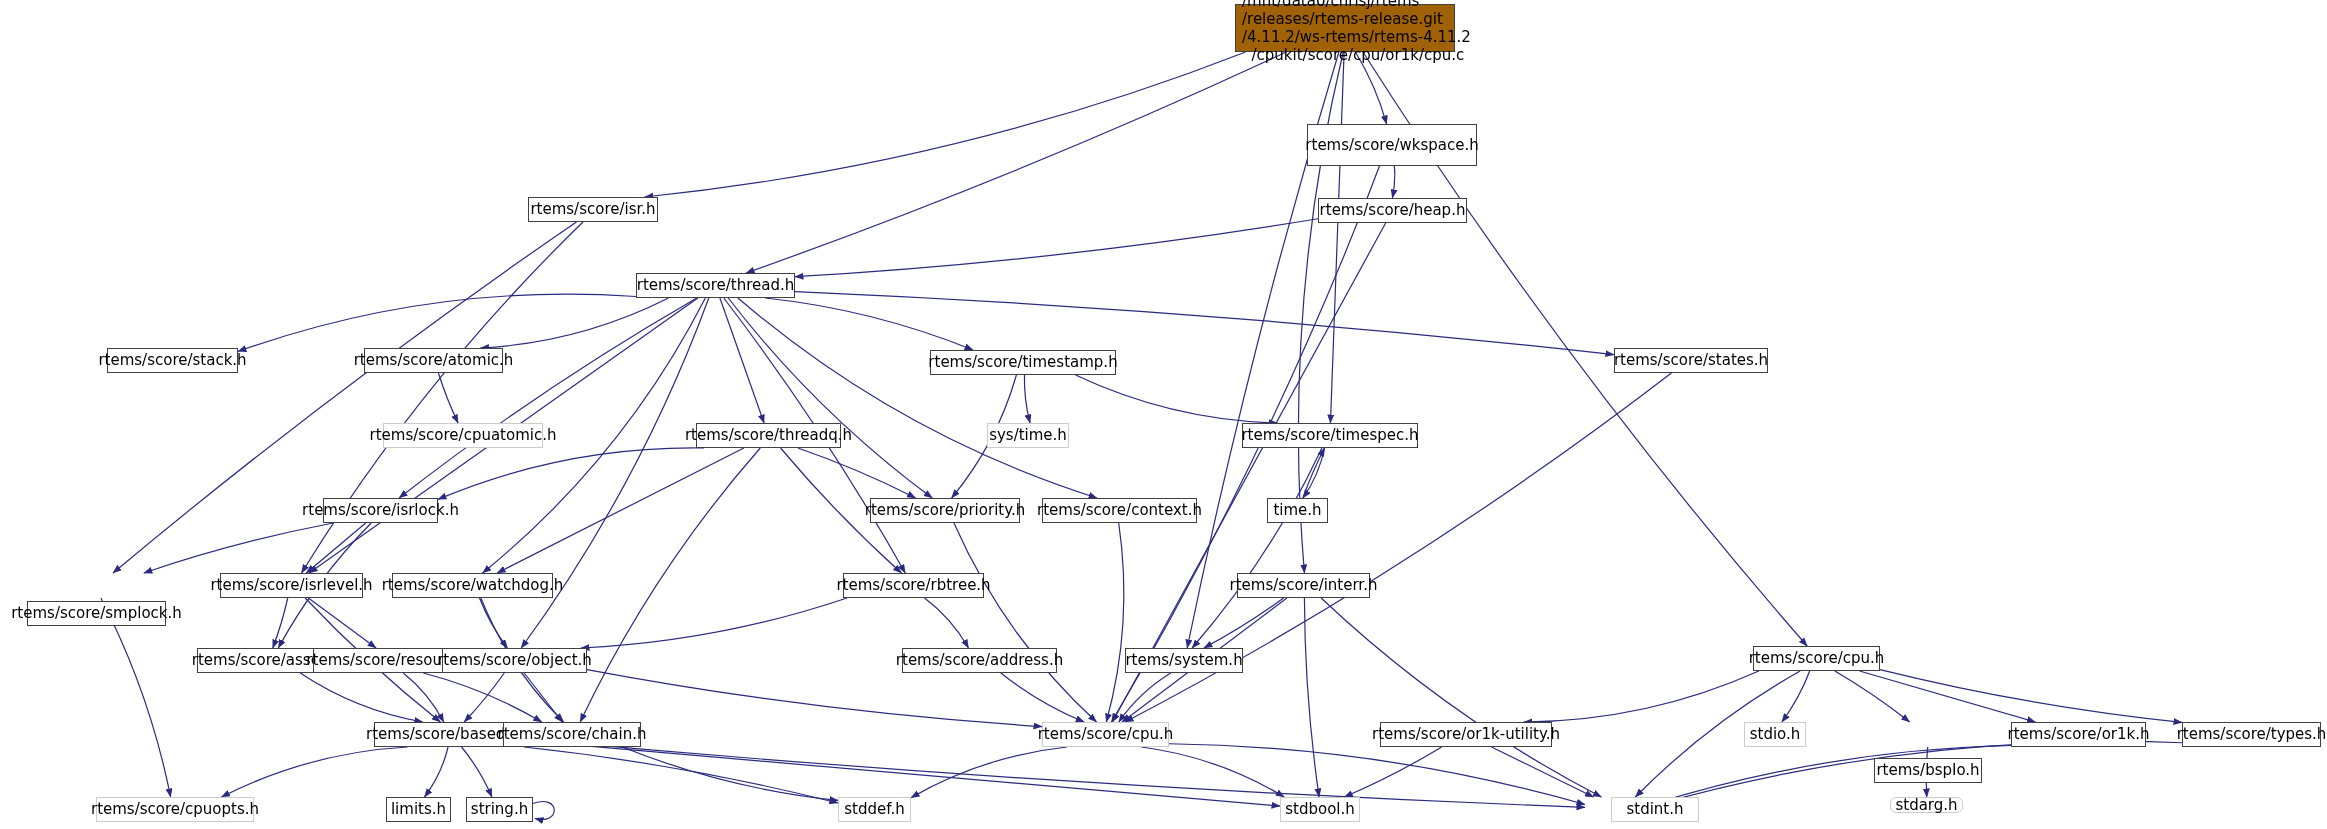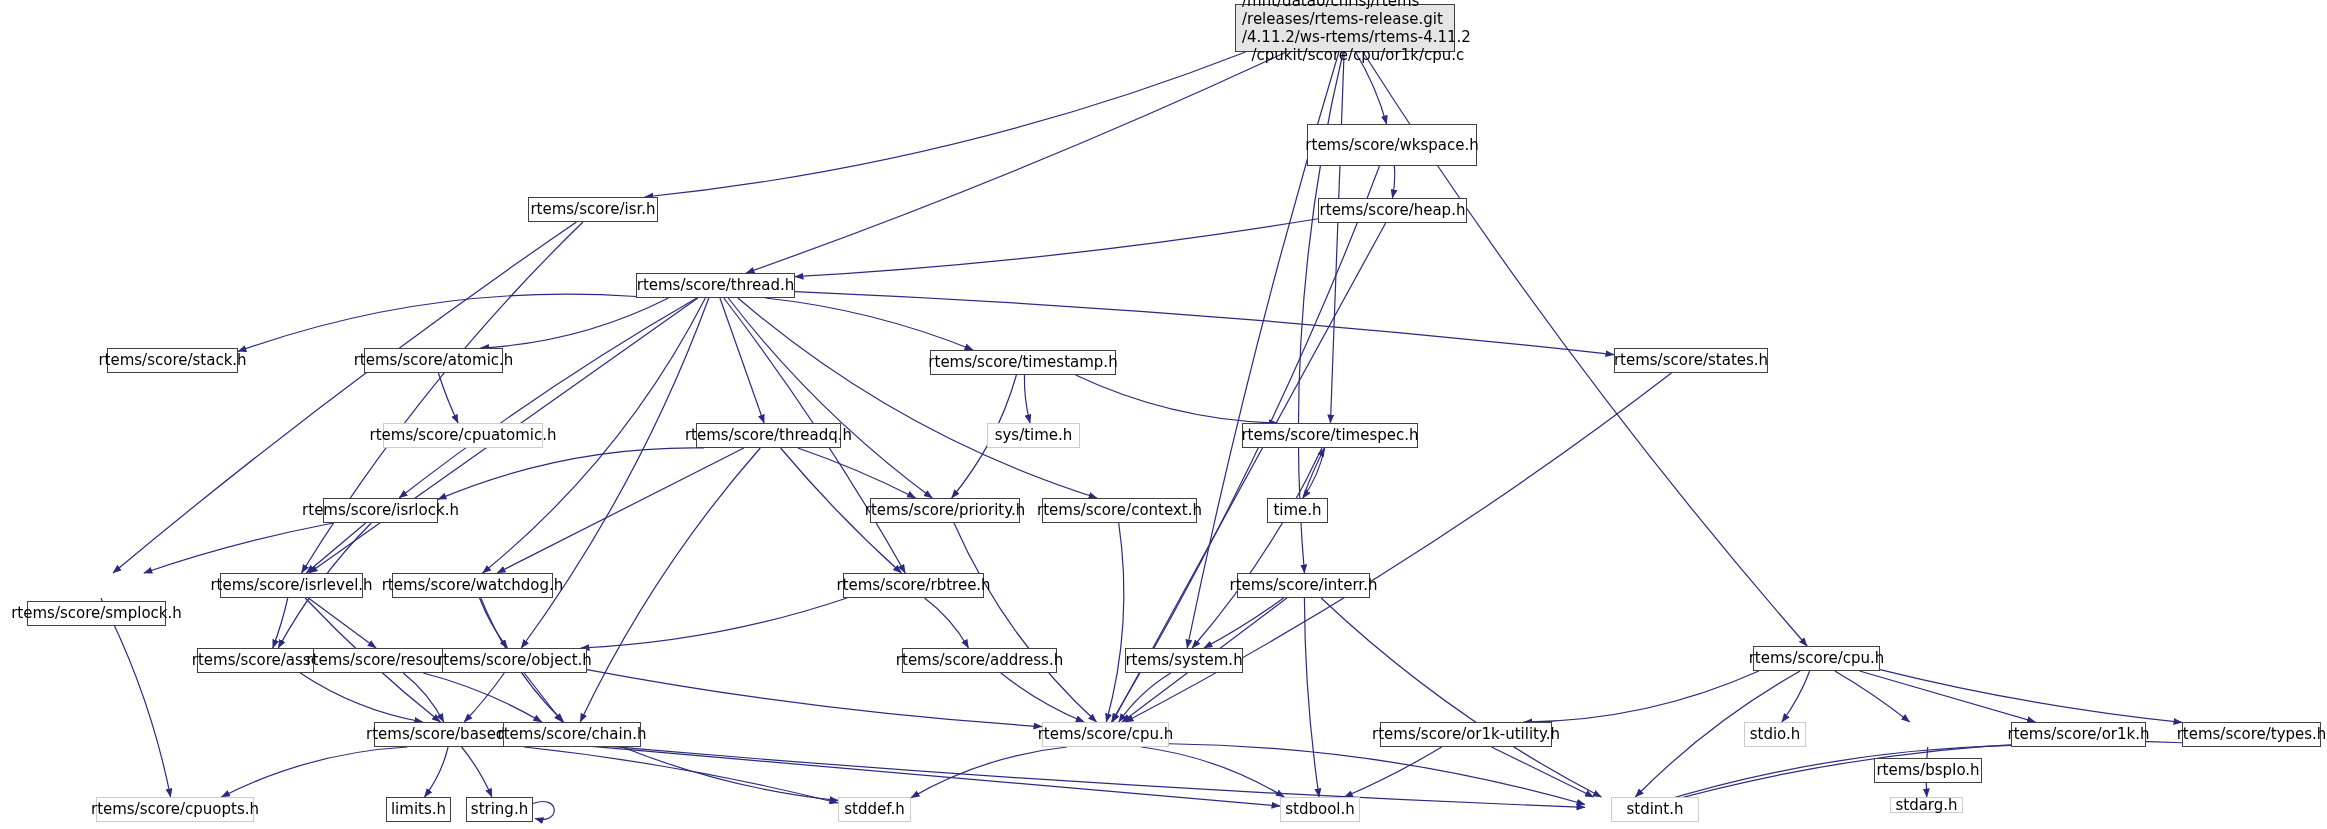--- a/index.html
+++ b/index.html
@@ -4,21 +4,21 @@
 <style>
   html,body{margin:0;padding:0;background:#ffffff;}
   #graph{position:relative;width:2327px;height:829px;overflow:hidden;
          font-family:"DejaVu Sans","Liberation Sans",sans-serif;background:#fff;}
   svg#edges{position:absolute;left:0;top:0;width:2327px;height:829px;}
   .node{position:absolute;box-sizing:border-box;display:flex;align-items:center;
         justify-content:center;text-align:center;line-height:1.12;
         font-size:15px;color:#000;background:#ffffff;white-space:pre;}
   .node.solid{border:1.6px solid #404040;}
   .node.faint{border:1.2px solid #cccccc;}
-  .node.root{background:#e5e5e5;border:1.6px solid #404040;text-align:left;
+  .node.root{background:#a16207;border:1.6px solid #404040;text-align:left;
              justify-content:flex-start;padding:3px 6px;font-size:15px;line-height:1.2;}
 </style>
 </head>
 <body>
 
 <div id="graph">
   <svg id="edges">
     <defs>
       <marker id="ah" markerWidth="9" markerHeight="7" refX="8.5" refY="3.5" orient="auto" markerUnits="userSpaceOnUse">
         <path d="M0,0 L9,3.5 L0,7 z" fill="#2a2a80"></path>
@@ -120,21 +120,21 @@
       <div class="node solid" style="left: 1307px; top: 124px; width: 170px; height: 42px;">rtems/score/wkspace.h</div>
       <div class="node solid" style="left: 528px; top: 197px; width: 130px; height: 25px;">rtems/score/isr.h</div>
       <div class="node solid" style="left: 1318px; top: 198px; width: 149px; height: 25px;">rtems/score/heap.h</div>
       <div class="node solid" style="left: 636px; top: 273px; width: 159px; height: 25px;">rtems/score/thread.h</div>
       <div class="node solid" style="left: 107px; top: 348px; width: 131px; height: 25px;">rtems/score/stack.h</div>
       <div class="node solid" style="left: 364px; top: 348px; width: 139px; height: 25px;">rtems/score/atomic.h</div>
       <div class="node solid" style="left: 930px; top: 350px; width: 186px; height: 25px;">rtems/score/timestamp.h</div>
       <div class="node solid" style="left: 1614px; top: 348px; width: 154px; height: 25px;">rtems/score/states.h</div>
       <div class="node faint" style="left: 383px; top: 423px; width: 160px; height: 25px;">rtems/score/cpuatomic.h</div>
       <div class="node solid" style="left: 696px; top: 423px; width: 145px; height: 25px;">rtems/score/threadq.h</div>
-      <div class="node faint" style="left: 987px; top: 423px; width: 93px; height: 25px;">sys/time.h</div>
+      <div class="node faint" style="left: 987px; top: 423px; width: 82px; height: 25px;">sys/time.h</div>
       <div class="node solid" style="left: 1242px; top: 423px; width: 176px; height: 25px;">rtems/score/timespec.h</div>
       <div class="node solid" style="left: 323px; top: 498px; width: 115px; height: 25px;">rtems/score/isrlock.h</div>
       <div class="node solid" style="left: 870px; top: 498px; width: 150px; height: 25px;">rtems/score/priority.h</div>
       <div class="node solid" style="left: 1042px; top: 498px; width: 155px; height: 25px;">rtems/score/context.h</div>
       <div class="node solid" style="left: 1267px; top: 498px; width: 61px; height: 25px;">time.h</div>
       <div class="node solid" style="left: 27px; top: 573px; width: 139px; height: 25px; margin-top: 28px;">rtems/score/smplock.h</div>
       <div class="node solid" style="left: 220px; top: 573px; width: 143px; height: 25px;">rtems/score/isrlevel.h</div>
       <div class="node solid" style="left: 392px; top: 573px; width: 161px; height: 25px;">rtems/score/watchdog.h</div>
       <div class="node solid" style="left: 843px; top: 573px; width: 141px; height: 25px;">rtems/score/rbtree.h</div>
       <div class="node solid" style="left: 1237px; top: 573px; width: 133px; height: 25px;">rtems/score/interr.h</div>
@@ -151,15 +151,15 @@
       <div class="node faint" style="left: 1744px; top: 722px; width: 62px; height: 25px;">stdio.h</div>
       <div class="node solid" style="left: 1874px; top: 722px; width: 108px; height: 25px; margin-top: 36px;">rtems/bspIo.h</div>
       <div class="node solid" style="left: 2011px; top: 722px; width: 135px; height: 25px;">rtems/score/or1k.h</div>
       <div class="node solid" style="left: 2182px; top: 722px; width: 139px; height: 25px;">rtems/score/types.h</div>
       <div class="node faint" style="left: 96px; top: 797px; width: 158px; height: 25px;">rtems/score/cpuopts.h</div>
       <div class="node solid" style="left: 386px; top: 797px; width: 65px; height: 25px;">limits.h</div>
       <div class="node solid" style="left: 466px; top: 797px; width: 67px; height: 25px;">string.h</div>
       <div class="node faint" style="left: 838px; top: 797px; width: 73px; height: 25px;">stddef.h</div>
       <div class="node faint" style="left: 1280px; top: 797px; width: 80px; height: 25px;">stdbool.h</div>
       <div class="node faint" style="left: 1591px; top: 797px; width: 88px; height: 25px; margin-left: 20px;">stdint.h</div>
-      <div class="node faint" style="left: 1890px; top: 797px; width: 73px; height: 16px;">stdarg.h</div>
+      <div class="node faint" style="left: 1890px; top: 797px; width: 73px; height: 16px; border-radius: 6px;">stdarg.h</div>
     </div>
 </div>
 
 </body></html>

